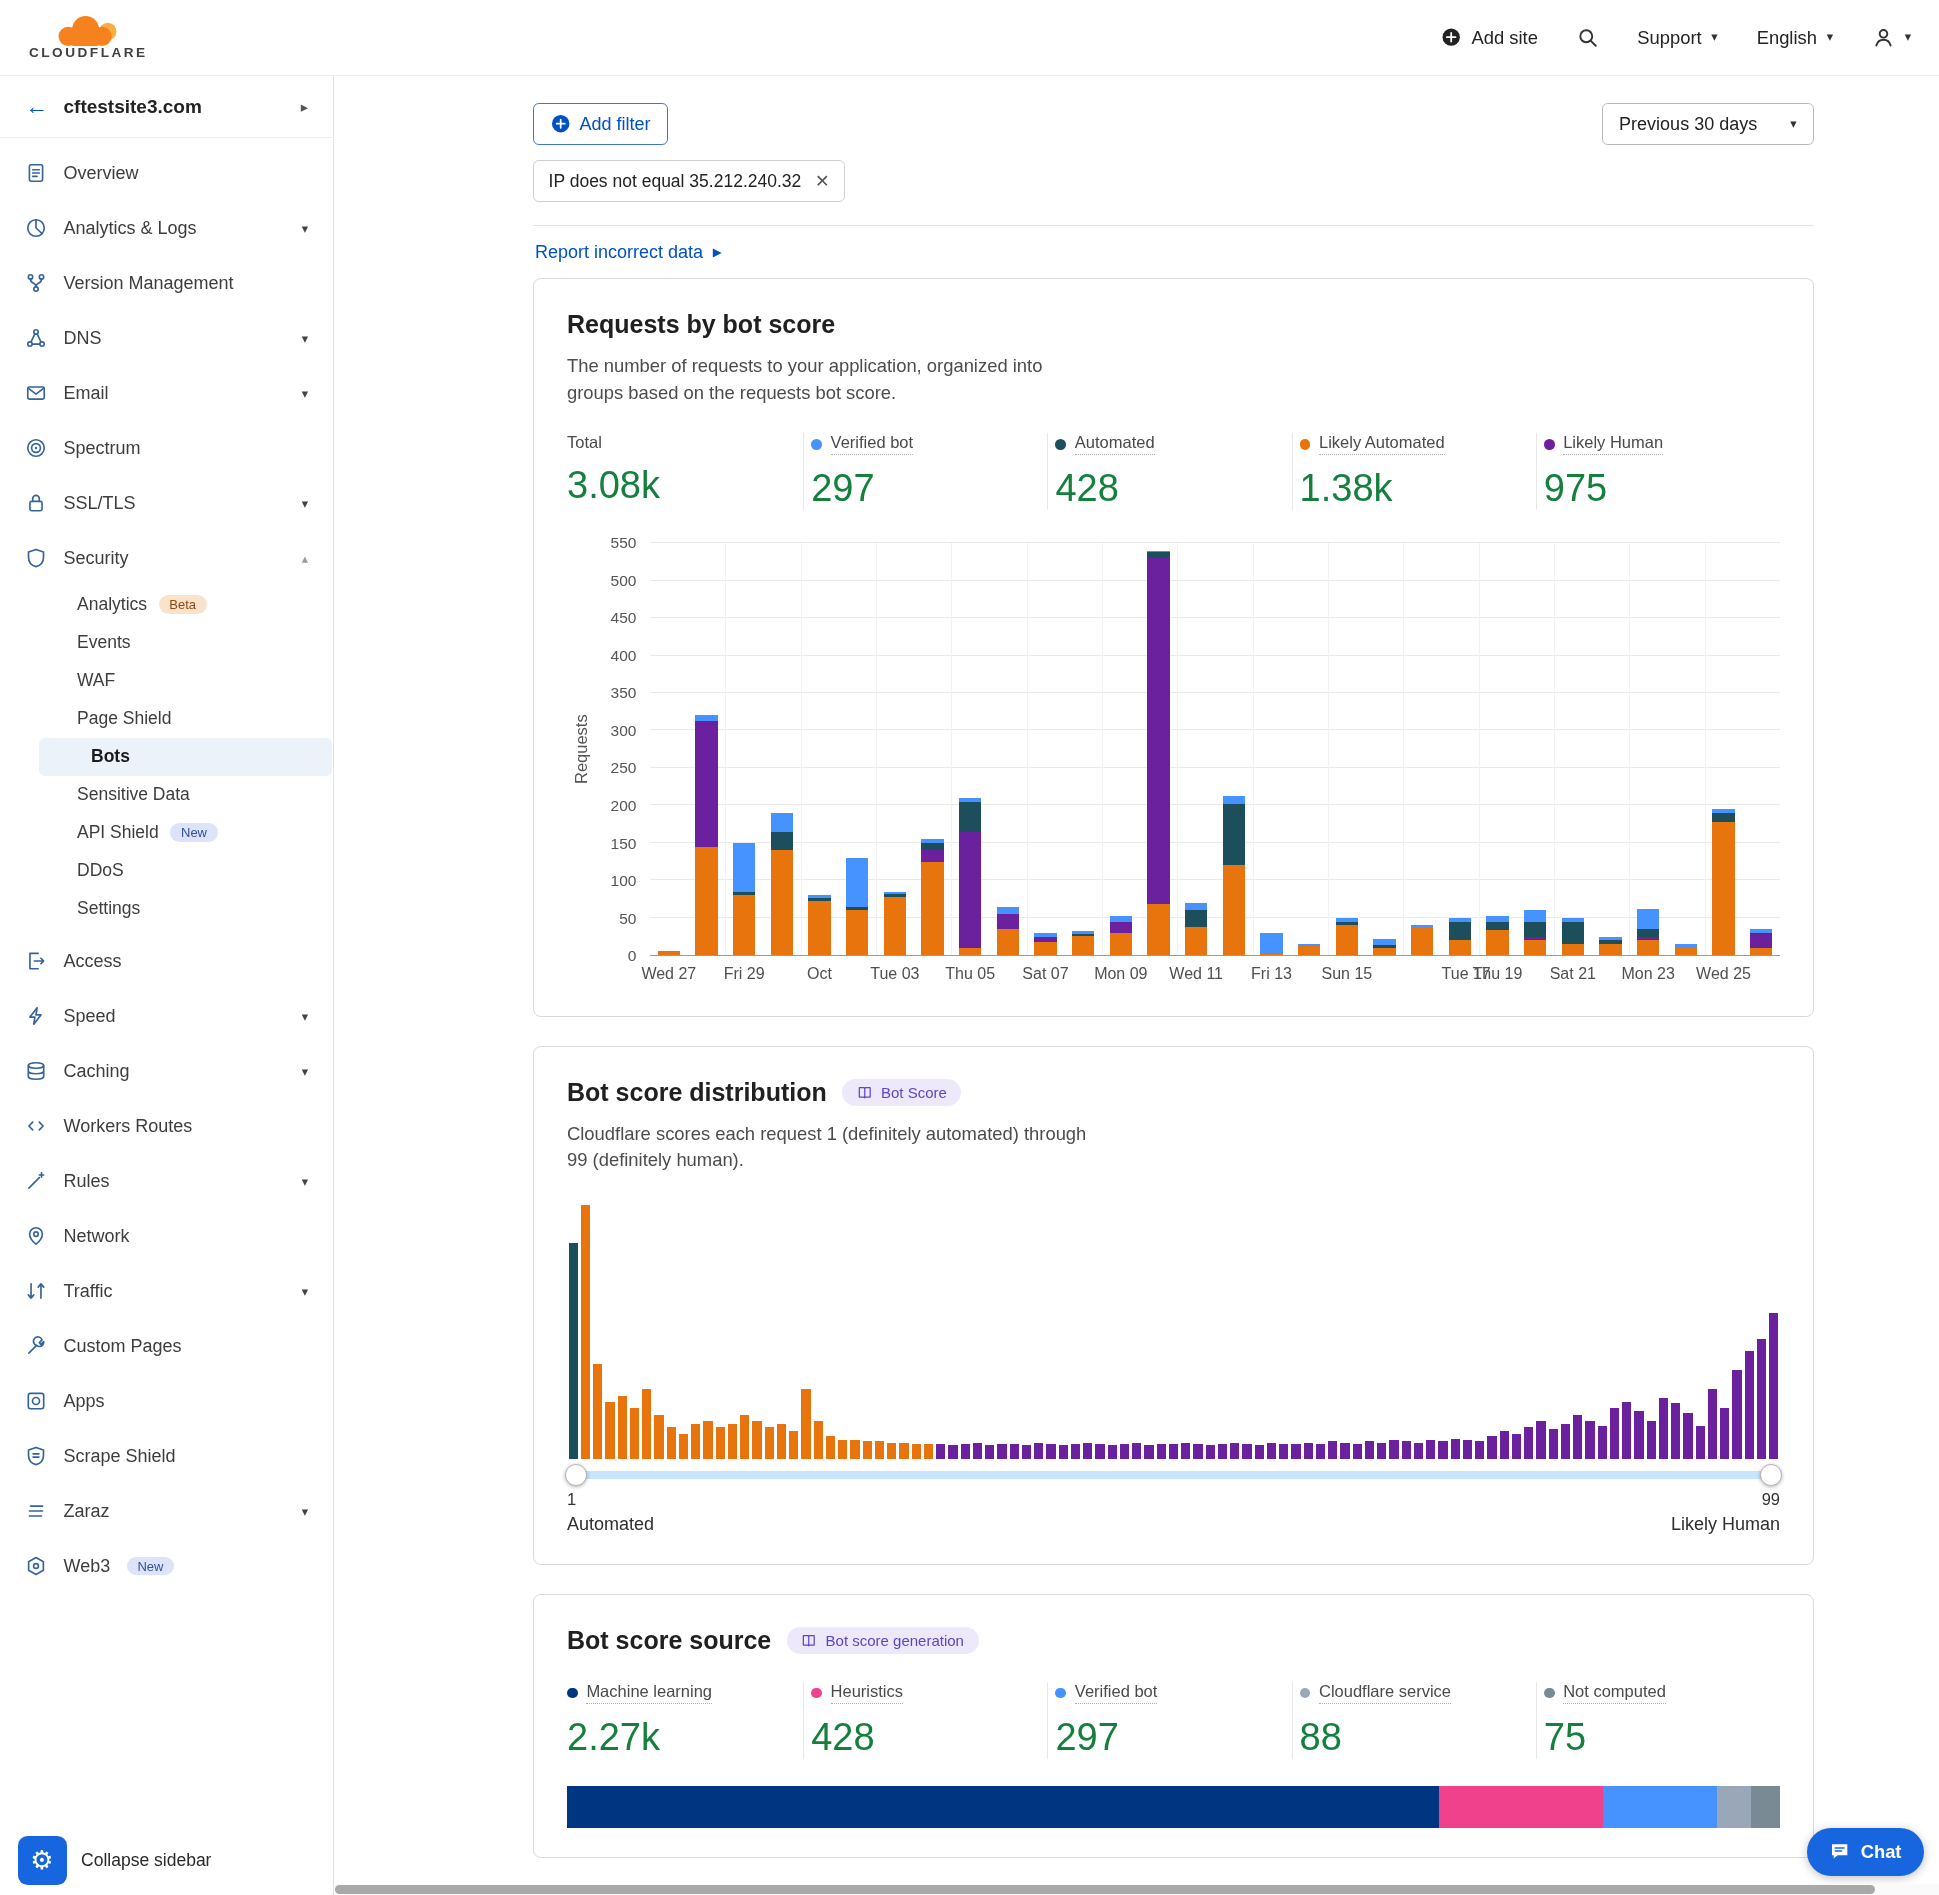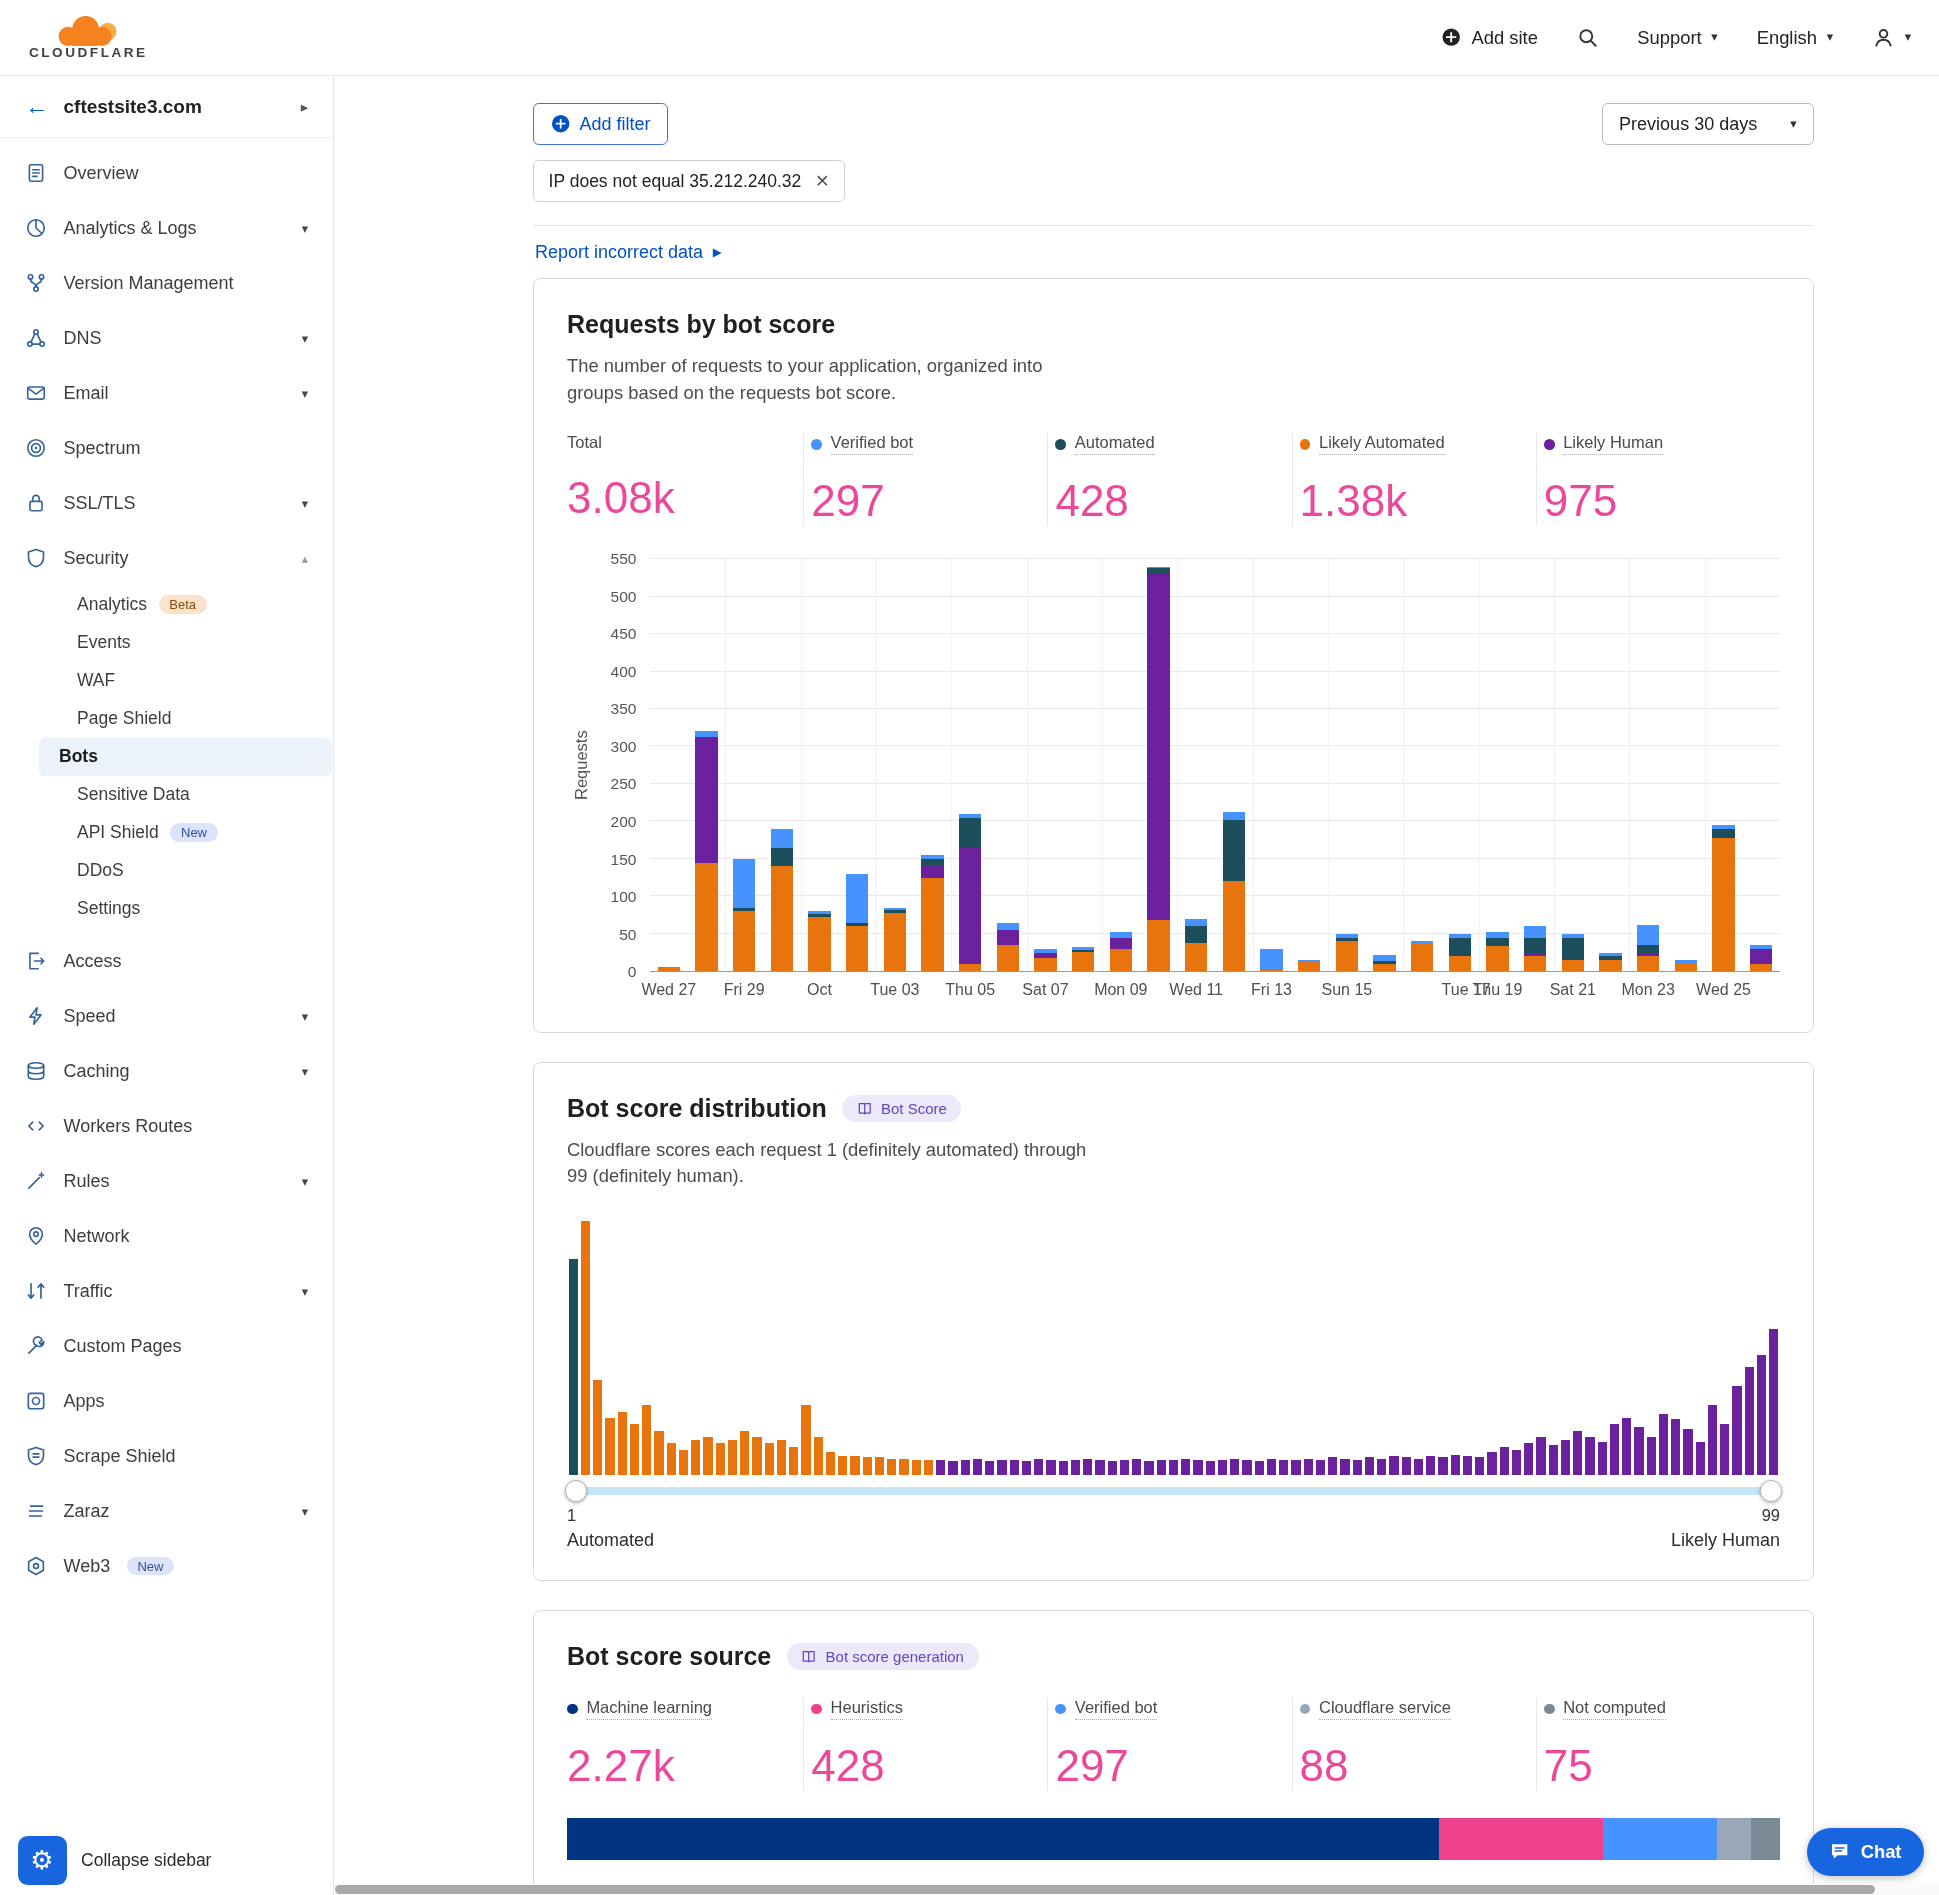--- a/index.html
+++ b/index.html
@@ -19,21 +19,21 @@
 .back-arrow{color:#0051c3;font-size:23px;line-height:1;cursor:pointer}
 .site-name{font-size:19px;font-weight:bold;color:#222}
 .site-caret{margin-left:auto;color:#555;font-size:14.6px;cursor:pointer}
 .nav{padding-top:7.8px}
 .nav-item{display:flex;align-items:center;gap:16.5px;height:55px;padding:0 25px;font-size:18px;color:#3d3d3d;cursor:pointer}
 .nicon svg{width:22px;height:22px;stroke:#35639B;fill:none;stroke-width:1.5;stroke-linecap:round;stroke-linejoin:round}
 .nav-caret{margin-left:auto;font-size:12.6px;color:#444}
 .nav-caret.up{color:#9a9a9a}
 .sub-list{margin:0 0 5.8px}
 .sub-item{display:flex;align-items:center;gap:11.6px;height:38px;padding-left:77px;font-size:17.5px;color:#3d3d3d;cursor:pointer}
-.sub-item.active{background:#EBF2FA;font-weight:bold;color:#1b1b1b;border-radius:5.8px;margin:0 1px 0 39px;padding-left:20px}
+.sub-item.active{background:#EBF2FA;font-weight:bold;color:#1b1b1b;border-radius:5.8px;margin:0 1px 0 39px;padding-left:52px}
 .badge-beta{background:#FBE3CB;color:#8A4A12;font-size:13px;padding:1.9px 10.7px;border-radius:10.7px}
 .badge-new{background:#DCE3FA;color:#33509E;font-size:13px;padding:1.9px 10.7px;border-radius:10.7px}
 .collapse-row{position:absolute;bottom:0;left:0;right:0;display:flex;align-items:center;gap:14.6px;padding:9.7px 17.5px 9.7px;background:#fff}
 .gear-btn{width:49px;height:49px;background:#1766E0;border-radius:9.7px;color:#fff;font-size:26px;display:flex;align-items:center;justify-content:center;cursor:pointer;flex-shrink:0}
 .collapse-label{font-size:17.5px;color:#2a2a2a}
 
 .main{flex:1;padding:27px 126px 0 199px;overflow:hidden}
 .toolbar-row{display:flex;justify-content:space-between;align-items:flex-start}
 .add-filter-btn{display:inline-flex;align-items:center;gap:9.7px;border:1px solid #3E74CE;color:#0051C3;font-size:18px;padding:9.7px 16.5px;border-radius:5.8px;background:#fff;cursor:pointer}
 .chip{margin-top:14.6px;display:inline-flex;align-items:center;gap:13.6px;border:1px solid #cfcfcf;border-radius:5.8px;padding:9.7px 14.6px;font-size:17.5px;color:#232323;background:#fff}
@@ -47,21 +47,21 @@
 .card h2{font-size:25px;color:#202020;font-weight:bold}
 .pill{display:inline-flex;align-items:center;gap:8.7px;background:#EDE9FB;color:#5F45C4;font-size:15px;padding:4.9px 14.6px;border-radius:16.5px;margin-left:15.5px;cursor:pointer}
 .pill svg{width:15.5px;height:15.5px;stroke:#5F45C4;fill:none;stroke-width:1.6;stroke-linejoin:round}
 .desc{margin-top:13.6px;font-size:18.4px;line-height:1.45;color:#4c4c4c;max-width:529px}
 .stats{display:flex;margin-top:27px}
 .stat{flex:1;padding-right:13.6px}
 .stat + .stat{border-left:1px solid #e8e8e8;padding-left:7px}
 .stat-label{display:flex;align-items:center;gap:8.7px;font-size:16.5px;color:#4a4a4a;white-space:nowrap}
 .dot{width:10.7px;height:10.7px;border-radius:50%;flex-shrink:0}
 .u{border-bottom:1.9px dotted #adadad;padding-bottom:1.9px;cursor:help}
-.stat-value{margin-top:21px;font-size:44px;color:#ec4899}
+.stat-value{margin-top:12px;font-size:38px;color:#15803d}
 
 .chart{display:flex;margin-top:33px}
 .ytitle{writing-mode:vertical-rl;transform:rotate(180deg);font-size:16.5px;color:#555;height:413px;width:29px;display:flex;align-items:center;justify-content:center}
 .chart-body{flex:1}
 .plot-row{display:flex}
 .yaxis{width:54px;position:relative;height:413px}
 .ytick{position:absolute;right:13.6px;transform:translateY(50%);font-size:15.5px;color:#555}
 .plot{flex:1;position:relative;height:413px;border-bottom:1px solid #9a9a9a}
 .gridline{position:absolute;left:0;right:0;height:1px;background:#e9e9e9}
 .vgridline{position:absolute;top:0;bottom:0;width:1px;background:#f2f2f2}

